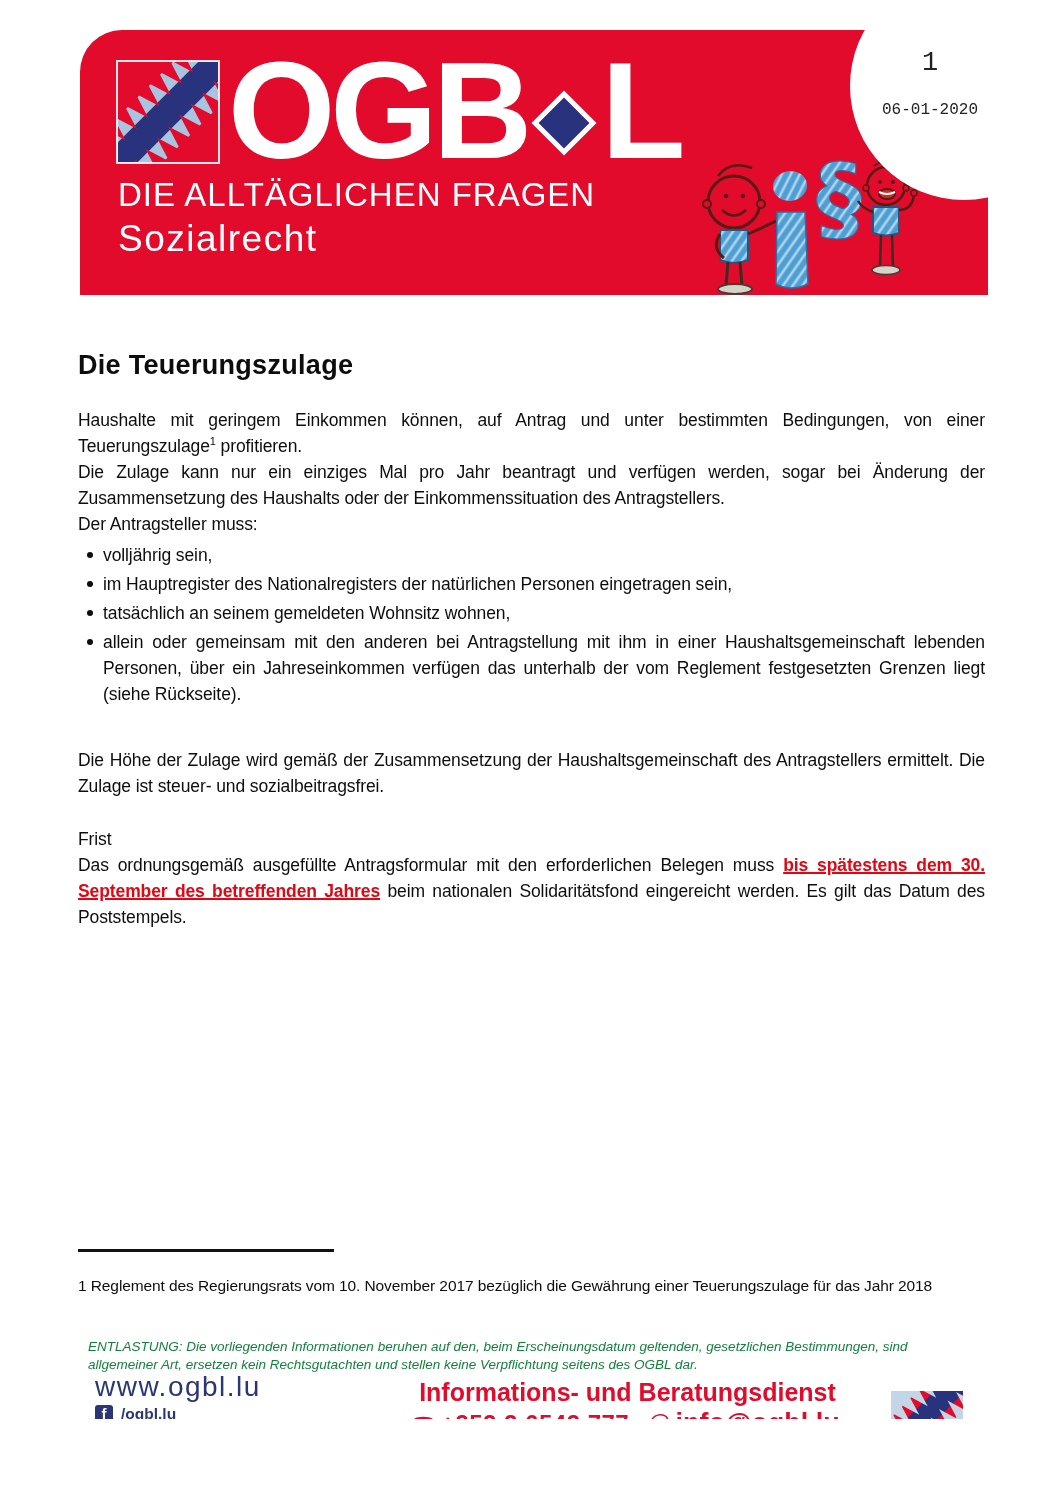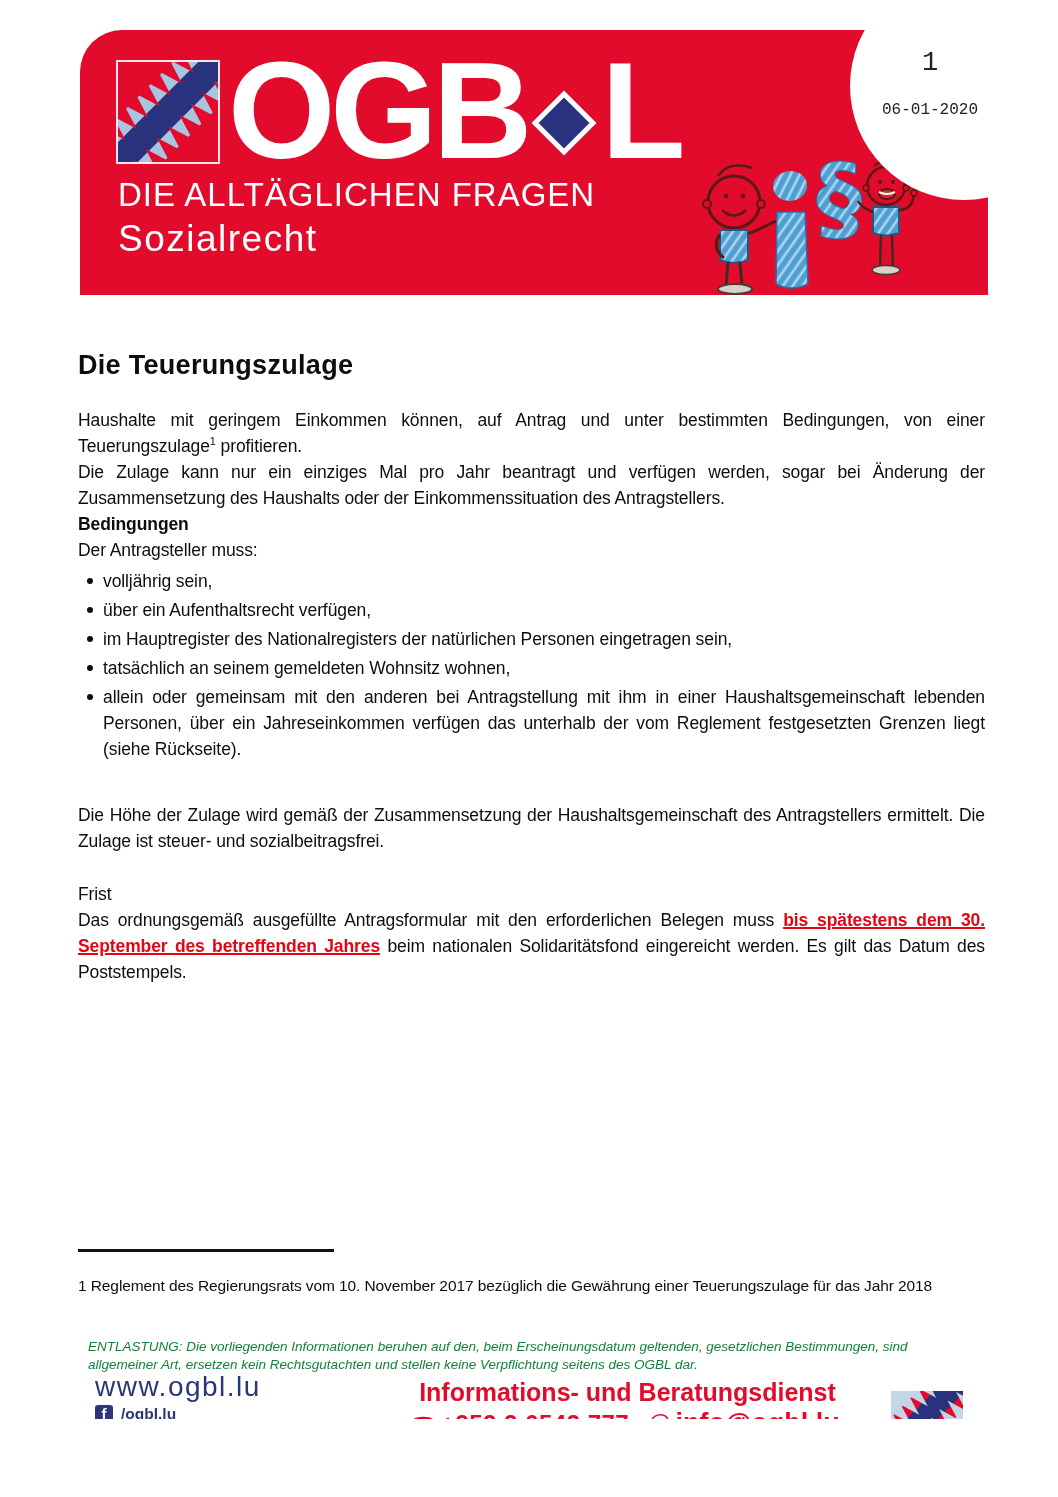--- a/index.html
+++ b/index.html
@@ -178,26 +178,24 @@
   <div class="page-circle"></div>
   <div class="page-number">1</div>
   <div class="page-date">06-01-2020</div>
 
   <main class="content">
     <h1>Die Teuerungszulage</h1>
 
     <p><span>Haushalte mit geringem Einkommen können, auf Antrag und unter bestimmten Bedingungen, von einer Teuerungszulage</span><sup class="fn">1</sup><span> profitieren.</span></p>
     <p>Die Zulage kann nur ein einziges Mal pro Jahr beantragt und verfügen werden, sogar bei Änderung der Zusammensetzung des Haushalts oder der Einkommenssituation des Antragstellers.</p>
 
-    <p class="cond-heading">Bedingungen</p>
     <p>Der Antragsteller muss:</p>
 
     <ul class="bullets">
       <li>volljährig sein,</li>
-      <li>über ein Aufenthaltsrecht verfügen,</li>
       <li>im Hauptregister des Nationalregisters der natürlichen Personen eingetragen sein,</li>
       <li>tatsächlich an seinem gemeldeten Wohnsitz wohnen,</li>
       <li>allein oder gemeinsam mit den anderen bei Antragstellung mit ihm in einer Haushaltsgemeinschaft lebenden Personen, über ein Jahreseinkommen verfügen das unterhalb der vom Reglement festgesetzten Grenzen liegt (siehe Rückseite).</li>
     </ul>
 
     <p class="amount-par">Die Höhe der Zulage wird gemäß der Zusammensetzung der Haushaltsgemeinschaft des Antragstellers ermittelt. Die Zulage ist steuer- und sozialbeitragsfrei.</p>
 
     <p class="frist-heading">Frist</p>
     <p><span>Das ordnungsgemäß ausgefüllte Antragsformular mit den erforderlichen Belegen muss </span><span class="deadline-highlight">bis spätestens dem 30. September des betreffenden Jahres</span><span> beim nationalen Solidaritätsfond eingereicht werden. Es gilt das Datum des Poststempels.</span></p>
   </main>

